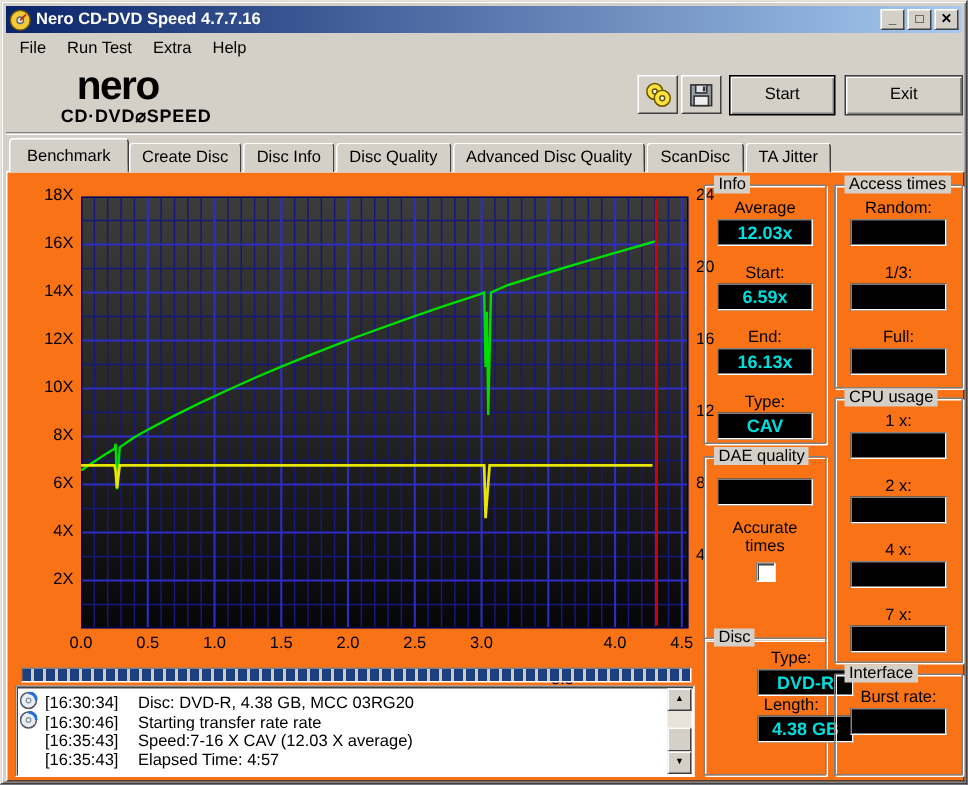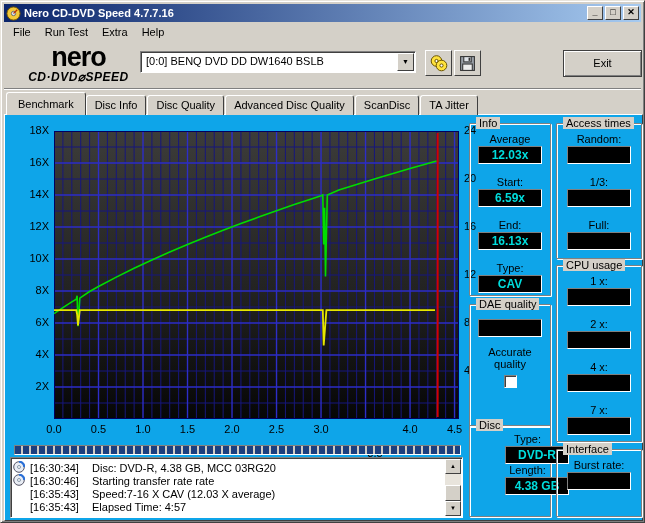--- a/index.html
+++ b/index.html
@@ -21,21 +21,21 @@
 
   
   .menubar { position:absolute; left:3px; top:22px; right:3px; height:19px;
              display:flex; align-items:center; padding-left:2px; }
   .menuitem { padding:2px 7px 3px; }
 
   
   .toolbar { position:absolute; left:3px; top:41px; right:3px; height:45px; }
   .logo { position:absolute; left:12px; top:2px; width:125px; text-align:center; line-height:1; }
   .logo .l1 { font-size:27px; font-weight:bold; letter-spacing:-1px; }
-  .logo .l2 { font-size:12px; font-weight:bold; font-style:italic; letter-spacing:0.5px; }
+  .logo .l2 { font-size:12px; font-weight:bold; letter-spacing:0.5px;text-align:right; }
   .combo { position:absolute; left:136px; top:9px; width:276px; height:22px; background:#fff;
            border:1px solid; border-color:#808080 #fff #fff #808080;
            box-shadow:inset 1px 1px 0 #404040; }
   .combo .val { position:absolute; left:5px; top:3px; right:20px; white-space:nowrap; overflow:hidden; }
   .combo .drop { position:absolute; right:1px; top:1px; bottom:1px; width:17px; background:#d4d0c8;
                  border:1px solid; border-color:#fff #404040 #404040 #fff; font-size:7px;
                  text-align:center; line-height:16px; }
   .tbtn { position:absolute; top:8px; width:27px; height:26px; background:#d4d0c8;
           border:1px solid; border-color:#fff #404040 #404040 #fff;
           display:flex; align-items:center; justify-content:center; }
@@ -46,21 +46,21 @@
           border-top:1px solid #808080; border-bottom:1px solid #fff; }
 
   
   .tabbar { position:absolute; top:91px; left:5px; height:23px; display:flex; align-items:flex-end; z-index:3; }
   .tab { height:20px; padding:3px 8px 0; margin-right:1px; background:#d4d0c8;
          border:1px solid #404040; border-bottom:none; border-top-color:#fff; border-left-color:#fff;
          border-radius:3px 3px 0 0; white-space:nowrap; }
   .tab.active { height:23px; padding:5px 11px 0; margin-right:0; margin-left:0; position:relative; z-index:4; }
 
   
-  .content { position:absolute; left:3px; top:113px; width:639px; height:407px; background:#0ea5e9;
+  .content { position:absolute; left:3px; top:113px; width:639px; height:407px; background:#f97316;
              border:1px solid; border-color:#fff #404040 #404040 #fff; z-index:2; }
 
   .tick { position:absolute; font-size:11px; white-space:nowrap; }
   .tick.l { width:44px; text-align:right; }
   .tick.b { transform:translateX(-50%); }
 
   .progress { position:absolute; left:9px; top:330px; width:447px; height:10px;
               border:1px solid; border-color:#808080 #fff #fff #808080; background:#d4d0c8; }
   .progress .fill { height:100%; width:100%;
       background:repeating-linear-gradient(90deg,#1c3f7e 0px,#1c3f7e 6px,#cfcbc3 6px,#cfcbc3 8px); }
@@ -112,46 +112,44 @@
     <span class="menuitem">Run Test</span>
     <span class="menuitem">Extra</span>
     <span class="menuitem">Help</span>
   </div>
 
   <div class="toolbar">
     <div class="logo">
       <div class="l1">nero</div>
       <div class="l2">CD·DVD⌀SPEED</div>
     </div>
-    <div class="combo">
-      <span class="val">[0:0]   BENQ DVD DD DW1640 BSLB</span>
-      <div class="drop"><span>▼</span></div>
-    </div>
     <div class="tbtn" style="left:421px;">
       <svg width="20" height="20" viewBox="0 0 20 20">
         <circle cx="7.5" cy="8" r="5.3" fill="#ffe23c" stroke="#6b5400"></circle>
         <circle cx="7.5" cy="8" r="1.6" fill="#fff" stroke="#6b5400"></circle>
         <circle cx="12.5" cy="12.5" r="5.3" fill="#ffe23c" stroke="#6b5400"></circle>
         <circle cx="12.5" cy="12.5" r="1.6" fill="#fff" stroke="#6b5400"></circle>
       </svg>
     </div>
     <div class="tbtn" style="left:450px;">
       <svg width="17" height="17" viewBox="0 0 16 16">
         <rect x="1.5" y="1.5" width="13" height="13" fill="#9aa0a8" stroke="#333"></rect>
         <rect x="4.5" y="1.5" width="7" height="5" fill="#dfe3e8" stroke="#333"></rect>
         <rect x="9" y="2.5" width="1.6" height="3" fill="#333"></rect>
         <rect x="3.5" y="8.5" width="9" height="6" fill="#eee" stroke="#333"></rect>
       </svg>
     </div>
+    <div class="pbtn" style="left:482px;width:71px;">Start</div>
     <div class="pbtn" style="left:559px;width:79px;box-shadow:inset 1px 1px 0 #fff, inset -1px -1px 0 #808080;border-color:#404040;">Exit</div>
   </div>
   <div class="sep2"></div>
 
   <div class="tabbar">
     <div class="tab active">Benchmark</div>
+    <div class="tab">Create Disc</div>
     <div class="tab">Disc Info</div>
     <div class="tab">Disc Quality</div>
     <div class="tab">Advanced Disc Quality</div>
     <div class="tab">ScanDisc</div>
     <div class="tab">TA Jitter</div>
   </div>
 
   <div class="content">
 
     <div id="chart-zone">
@@ -336,21 +334,21 @@
       <div class="lcd"></div>
       <div class="glabel">7 x:</div>
       <div class="lcd"></div>
     </div>
 
     <div class="gbox" style="left:464px;top:189px;width:82px;height:123px;">
       <span class="gtitle">DAE quality</span>
       <div class="lcd" style="margin-top:14px;"></div>
       <div class="twolines">
         <div>Accurate</div>
-        <div>quality</div>
+        <div>times</div>
       </div>
       <div class="cbox"></div>
     </div>
 
     <div class="gbox" style="left:464px;top:310px;width:82px;height:92px;padding-left:35px;">
       <span class="gtitle">Disc</span>
       <div class="glabel first" style="margin-top:7px;">Type:</div>
       <div class="lcd">DVD-R</div>
       <div class="glabel" style="margin-top:0;">Length:</div>
       <div class="lcd">4.38 GB</div>

